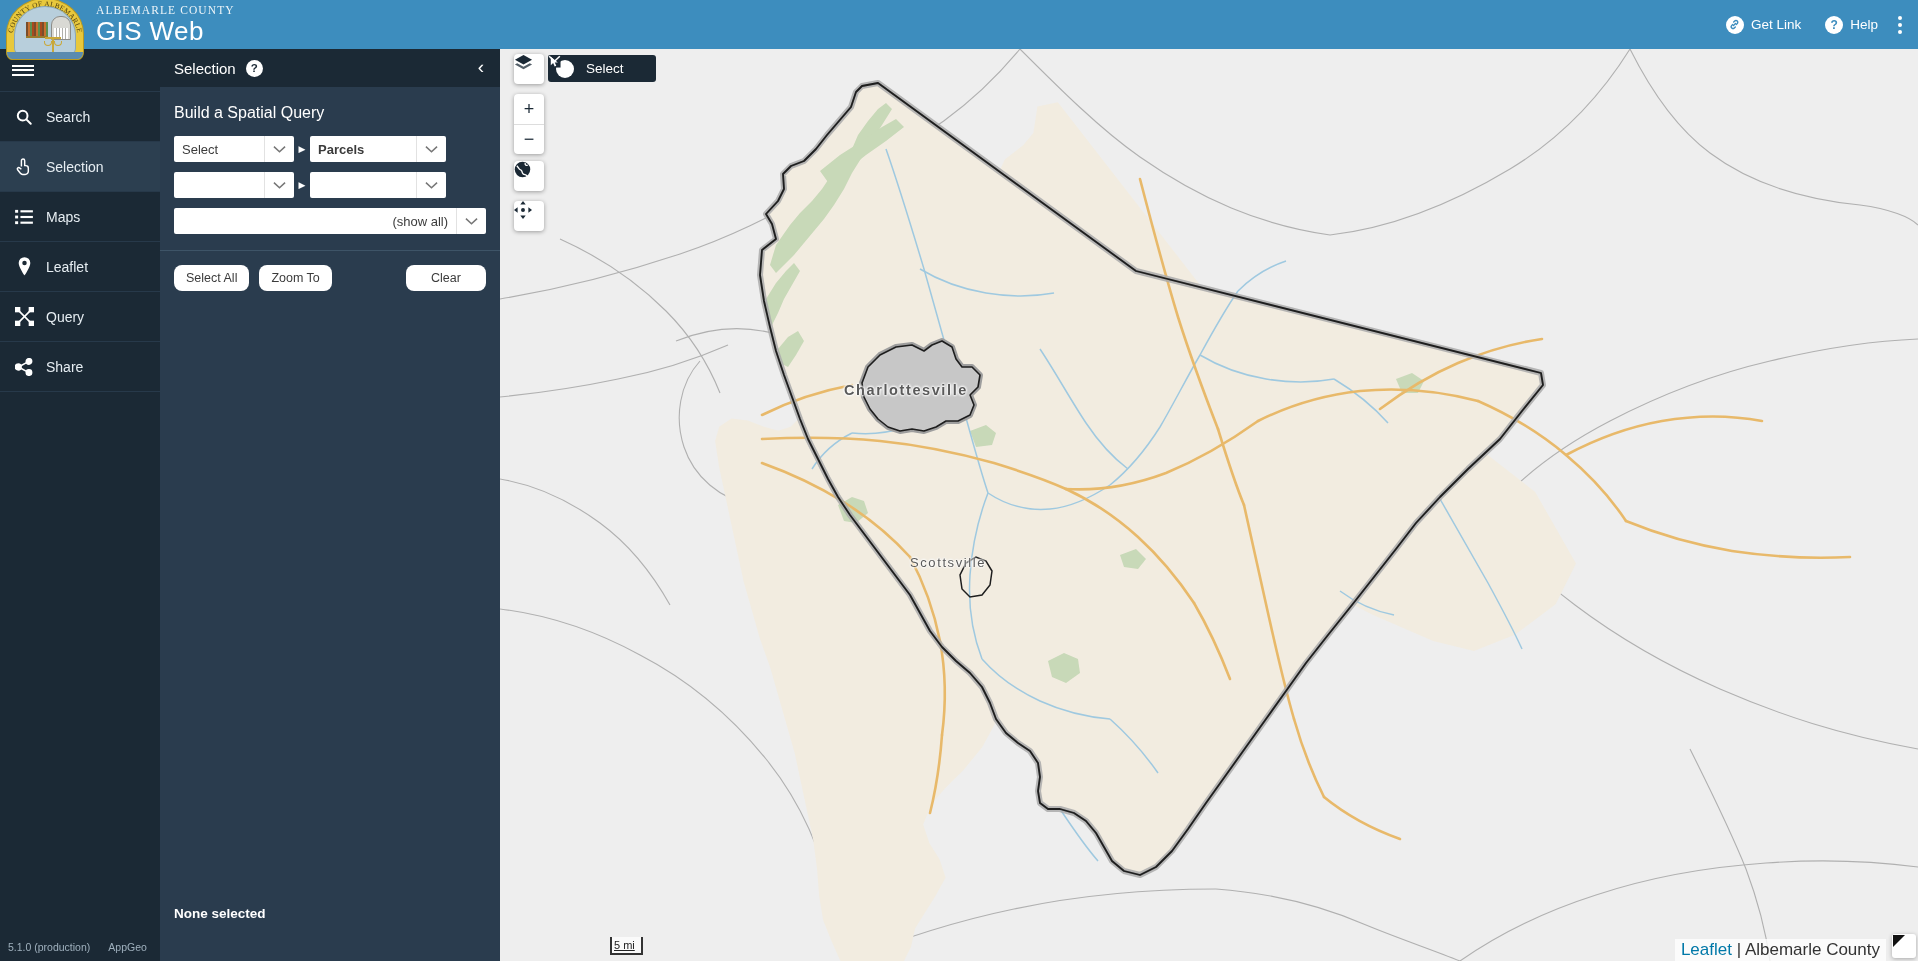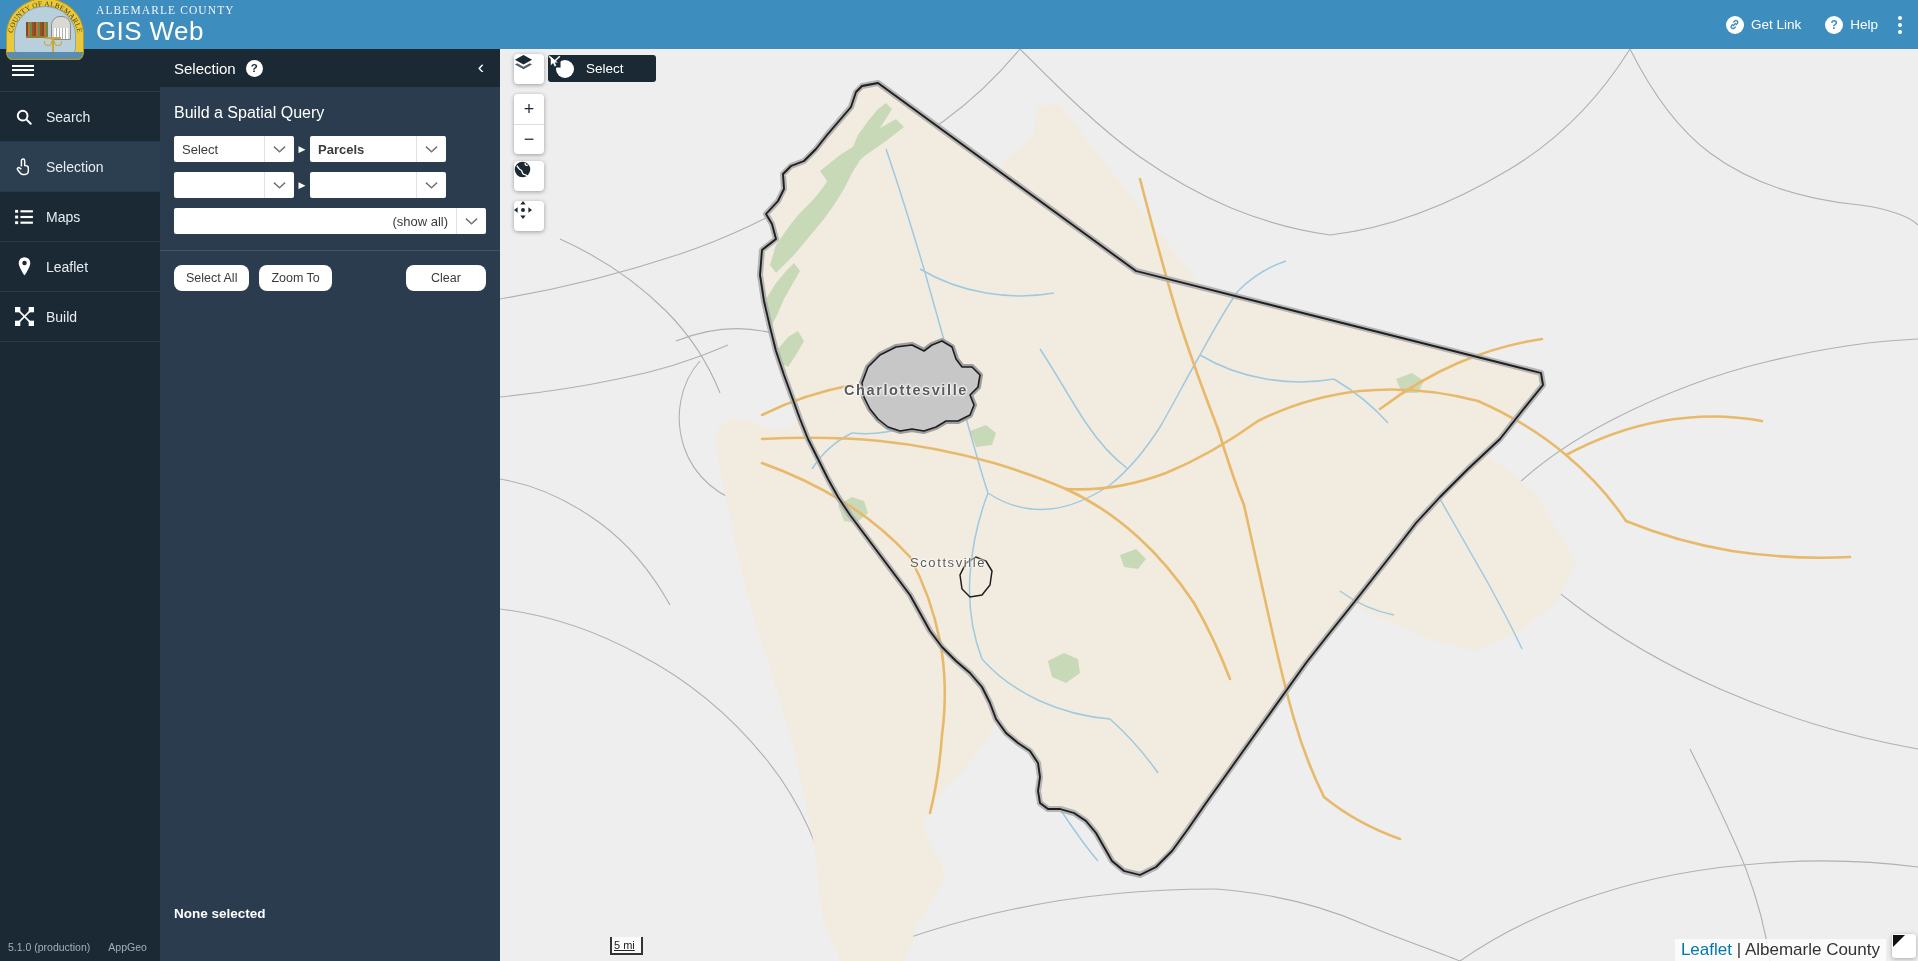--- a/index.html
+++ b/index.html
@@ -373,23 +373,34 @@
       <span class="sb-ico">
         <svg width="19" height="19" viewBox="0 0 20 20" fill="#fff">
           <rect x="0" y="0" width="5.6" height="5.6"></rect>
             <rect x="14.4" y="0" width="5.6" height="5.6"></rect>
           <rect x="0" y="14.4" width="5.6" height="5.6"></rect>
             <rect x="14.4" y="14.4" width="5.6" height="5.6"></rect>
           <path d="M3.4 2.2 L17.8 16.6 L16.6 17.8 L2.2 3.4 z"></path>
           <path d="M16.6 2.2 L17.8 3.4 L3.4 17.8 L2.2 16.6 z"></path>
         </svg>
       </span>
-      <span>Build</span>
-    </div>
-
+      <span>Query</span>
+    </div>
+
+    <div class="sb-item">
+      <span class="sb-ico">
+        <svg width="18" height="18" viewBox="0 0 20 20" fill="#fff" stroke="#fff" stroke-width="1.7">
+          <circle cx="15.5" cy="3.8" r="3"></circle>
+            <circle cx="15.5" cy="16.2" r="3"></circle>
+            <circle cx="3.6" cy="10" r="3.2"></circle>
+          <path d="M6.4 8.6 L12.8 5.2 M6.4 11.4 L12.8 14.8"></path>
+        </svg>
+      </span>
+      <span>Share</span>
+    </div>
 
     <div class="sb-footer">
       <span>5.1.0 (production)</span>
       <span>AppGeo</span>
     </div>
   </div>
 
   <div class="panel">
     <div class="panel-head">
       <span>Selection</span>

